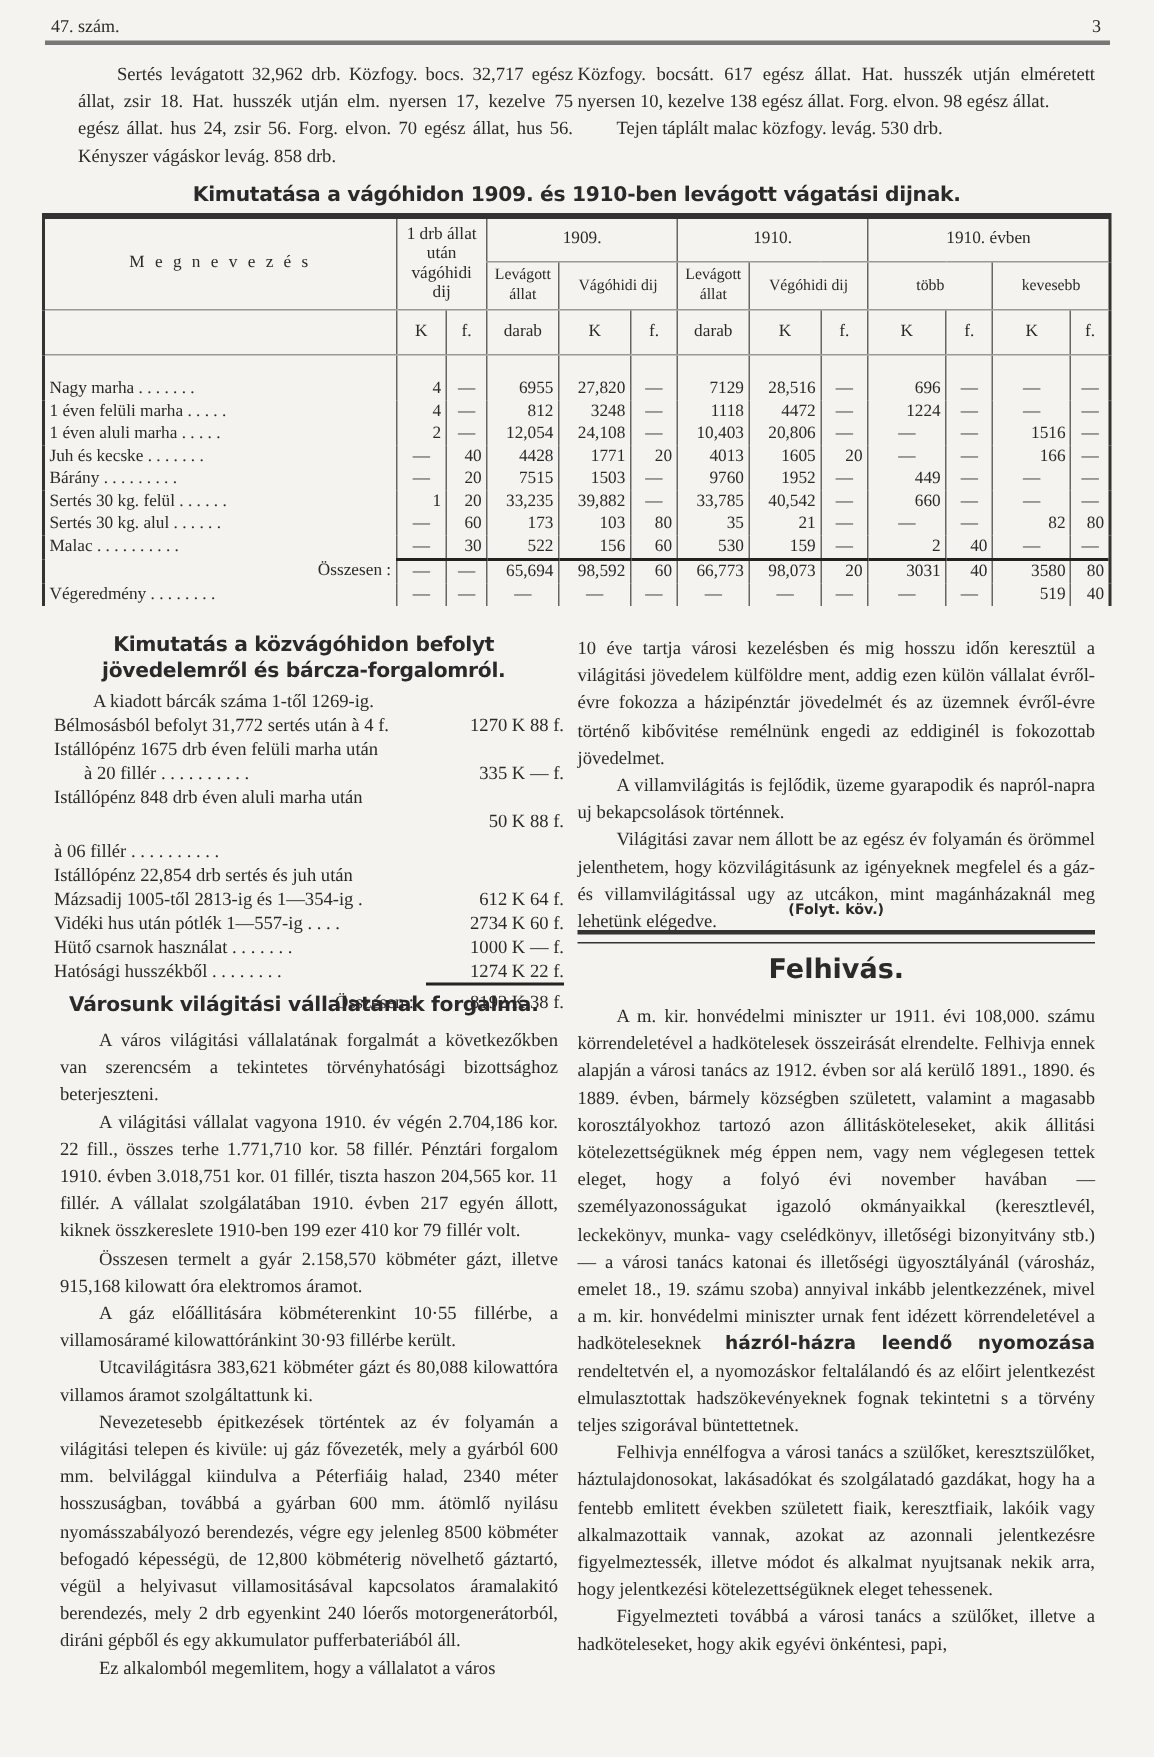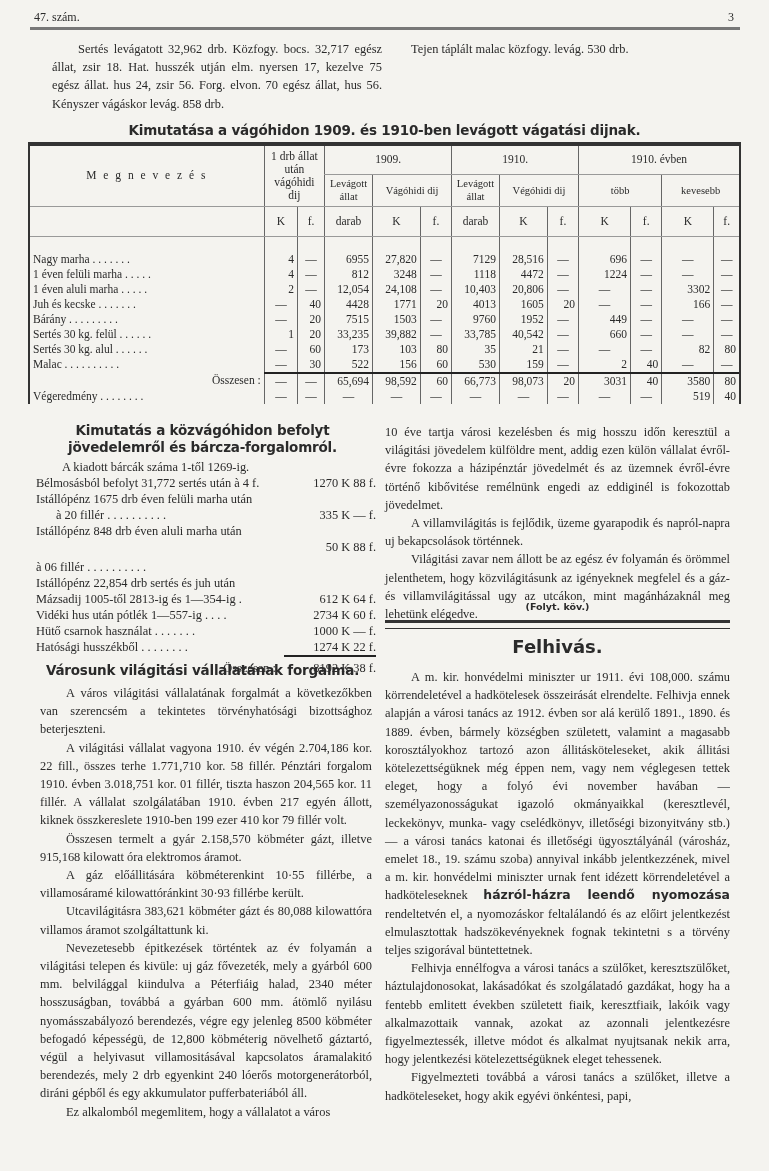--- a/index.html
+++ b/index.html
@@ -32,20 +32,21 @@
 <div class="hdr">
   <span class="l">47. szám.</span>
   <span class="r">3</span>
 </div>
 <div class="hrule"></div>
 
 <div class="col" style="left:40px;top:40px;width:330px;margin-left:12px;">
   <p>Sertés levágatott 32,962 drb. Közfogy. bocs. 32,717 egész állat, zsir 18. Hat. husszék utján elm. nyersen 17, kezelve 75 egész állat. hus 24, zsir 56. Forg. elvon. 70 egész állat, hus 56. Kényszer vágáskor levág. 858 drb.</p>
 </div>
 <div class="col" style="left:385px;top:40px;width:345px;">
+  <p class="ni">Közfogy. bocsátt. 617 egész állat. Hat. husszék utján elméretett nyersen 10, kezelve 138 egész állat. Forg. elvon. 98 egész állat.</p>
   <p>Tejen táplált malac közfogy. levág. 530 drb.</p>
 </div>
 
 <div class="title" style="position:absolute;left:0;width:769px;top:122px;">Kimutatása a vágóhidon 1909. és 1910-ben levágott vágatási dijnak.</div>
 <div class="topline"></div>
 
 <table class="t" id="tbl">
   <colgroup>
     <col style="width:226px">
       <col style="width:32px">
@@ -144,21 +145,21 @@
         <td class="num">2</td>
         <td class="dash">—</td>
         <td class="num">12,054</td>
         <td class="num">24,108</td>
         <td class="dash">—</td>
         <td class="num">10,403</td>
         <td class="num">20,806</td>
         <td class="dash">—</td>
         <td class="dash">—</td>
         <td class="dash">—</td>
-        <td class="num">3302</td>
+        <td class="num">1516</td>
         <td class="dash" style="border-right: 2px solid rgb(51, 51, 51);">—</td>
       </tr>
       <tr>
         <td style="border-left: 2px solid rgb(51, 51, 51);">Juh és kecske . . . . . . .</td>
         <td class="dash">—</td>
         <td class="num">40</td>
         <td class="num">4428</td>
         <td class="num">1771</td>
         <td class="num">20</td>
         <td class="num">4013</td>

